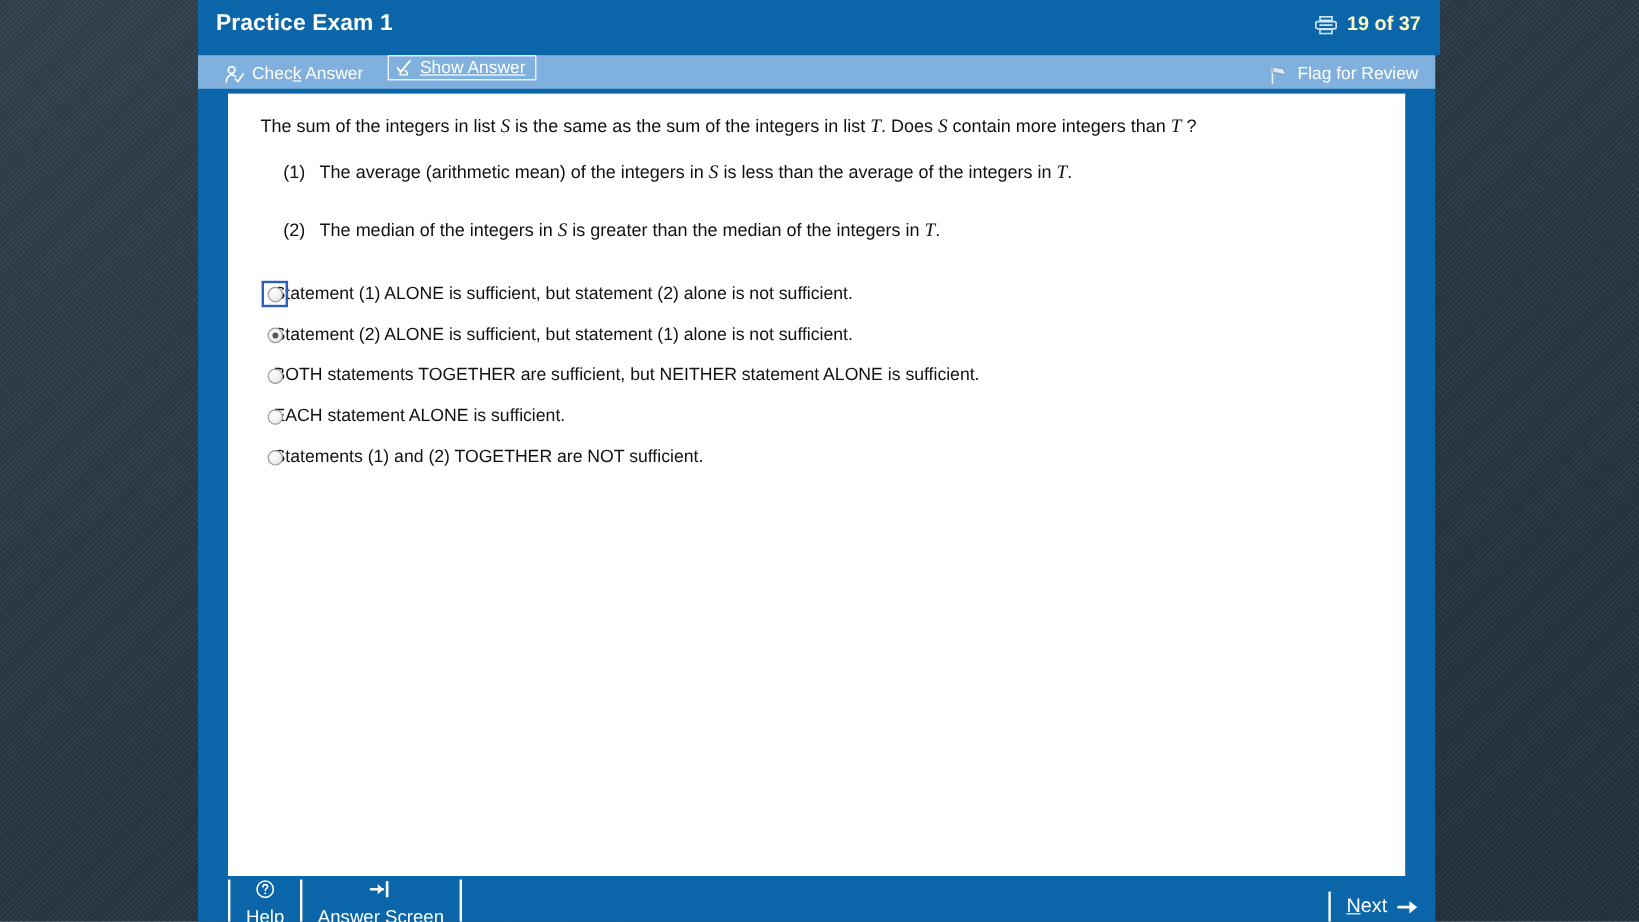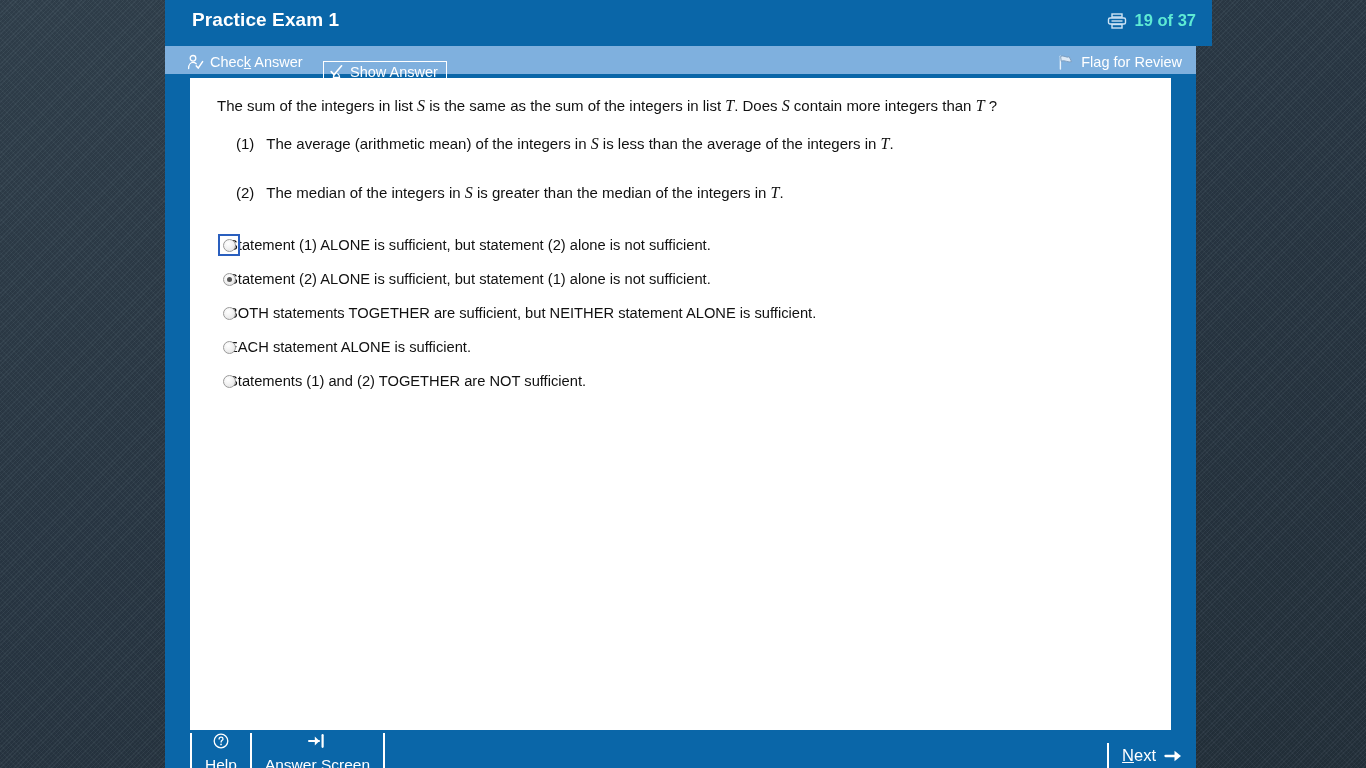--- a/index.html
+++ b/index.html
@@ -31,55 +31,55 @@
   
   #app-window {
     position: absolute;
     left: 165px; top: 0px;
     width: 1031px; height: 768px;
     background: #0a66a8;
   }
 
   
   #title-bar {
-    position: absolute; left: 16px; top: 0;
+    position: absolute; left: 4px; top: 0;
     width: 1031px; height: 46px;
     background: #0a66a8;
     color: #ffffff;
   }
   #title-text {
     position: absolute; left: 11px; top: 9px;
     font-size: 19px; font-weight: bold;
     letter-spacing: 0.1px;
     color: #ffffff;
   }
   #page-counter {
     position: absolute; right: 16px; top: 11px;
     display: flex; align-items: center; gap: 8px;
-    font-size: 16.5px; font-weight: bold; color: #5eead4;
+    font-size: 16.5px; font-weight: bold; color: #fef9c3;
   }
 
   
   #action-bar {
     position: absolute; left: 0; top: 46px;
     width: 1031px; height: 28px;
     background: #7fb0de;
   }
   .act-btn {
     position: absolute; top: 0; height: 32px;
     display: flex; align-items: center; gap: 6px;
     color: #ffffff; font-size: 14.5px;
     padding: 0 4px;
     cursor: default;
   }
   #check-answer-btn { left: 18px; }
   #show-answer-btn {
     left: 158px;
     border: 1px solid #ffffff;
-    height: 21px; top: 15px;
+    height: 21px; top: 0;
     padding: 0 8px 0 5px;
   }
   #flag-review-btn { right: 10px; }
   .act-label u { text-decoration: underline; }
   .act-label {
     text-decoration: none;
   }
   #show-answer-btn .act-label { text-decoration: underline; }
 
   

